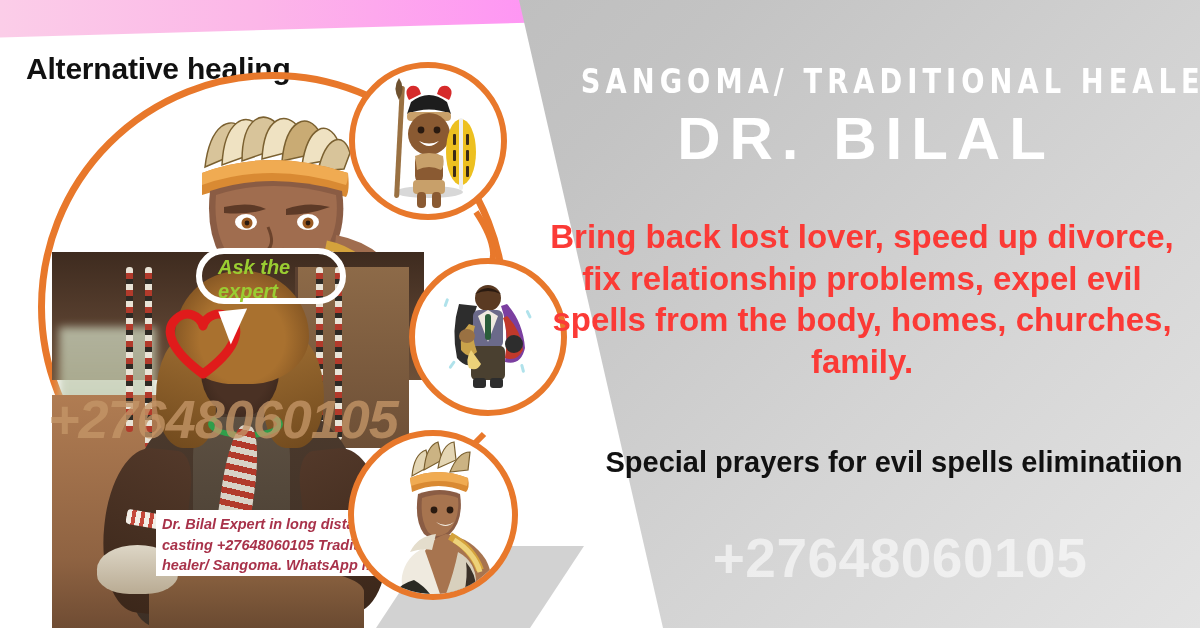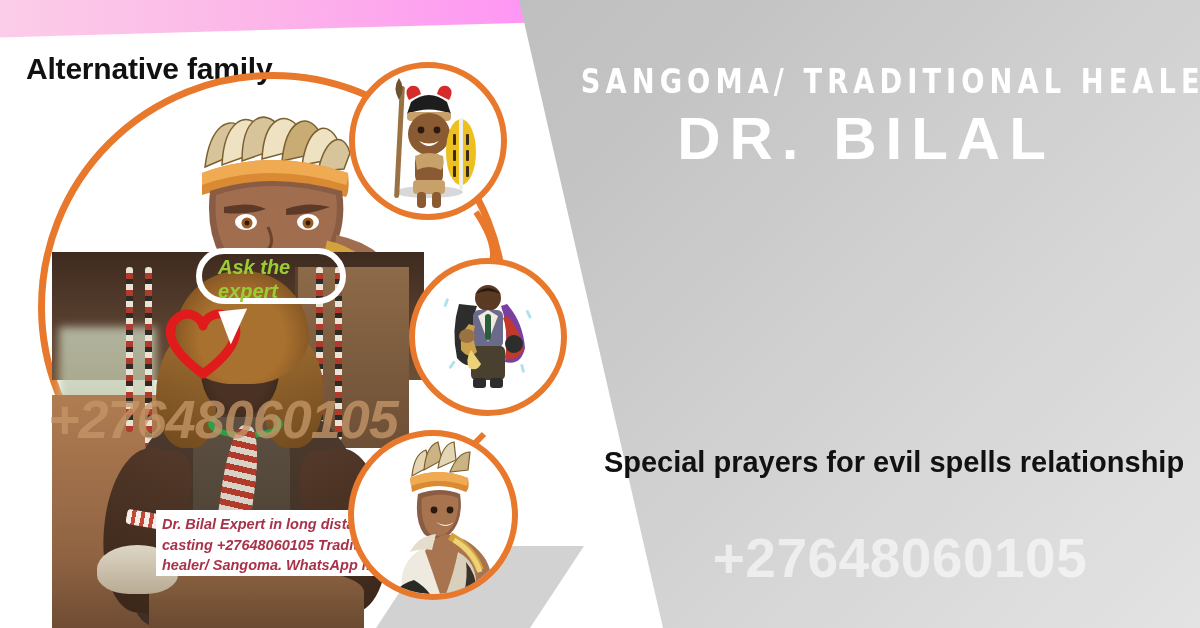--- a/index.html
+++ b/index.html
@@ -248,21 +248,21 @@
 
 <div class="stage">
 
   <div class="bg-white"></div>
 
   <div class="pink-bar"></div>
   <div class="orange-bar"></div>
   <div class="grey-panel"></div>
   <div class="grey-foot"></div>
 
-  <div class="alt-heading">Alternative family</div>
+  <div class="alt-heading">Alternative healing</div>
 
   <div class="arc-big"></div>
 
   <svg class="hero-illu" viewBox="0 0 250 200">
     <g>
       <path d="M55 72 C60 30 80 18 96 36 L102 52 Z" fill="#d8c49a" stroke="#7a6030" stroke-width="1.5"></path>
       <path d="M72 70 C74 26 96 14 112 34 L116 54 Z" fill="#efe2c2" stroke="#7a6030" stroke-width="1.5"></path>
       <path d="M92 66 C92 22 114 12 130 32 L132 52 Z" fill="#d8c49a" stroke="#7a6030" stroke-width="1.5"></path>
       <path d="M112 64 C114 22 136 14 150 34 L150 54 Z" fill="#efe2c2" stroke="#7a6030" stroke-width="1.5"></path>
       <path d="M132 66 C136 24 158 16 170 38 L168 58 Z" fill="#c9ab74" stroke="#7a6030" stroke-width="1.5"></path>
@@ -419,16 +419,17 @@
       <path d="M70 112 q-18 8 -22 28 q-2 14 8 18 l30 0 q-8 -24 -16 -46 Z" fill="#efeadf"></path>
       <path d="M104 116 q18 10 18 30 q0 10 -8 12 l-22 0 q8 -22 12 -42 Z" fill="#d8d0bd"></path>
       <path d="M112 126 q10 12 10 26 l-12 6 q4 -18 2 -32 Z" fill="#3a3128"></path>
       <path d="M60 144 q-14 4 -18 12 l34 2 q-6 -8 -16 -14 Z" fill="#2a2a24"></path>
       <path d="M82 98 q-18 2 -26 18 q12 -4 22 -2 Z" fill="#e4ddcc"></path>
     </svg>
   </div>
 
   <div class="kicker">SANGOMA/ TRADITIONAL HEALER</div>
   <div class="brand">DR. BILAL</div>
-  <div class="black-copy">Special prayers for  evil spells relationship</div>
+  <div class="red-copy">Bring back lost lover, speed up divorce, fix relationship problems, expel evil spells from the body, homes, churches, family.</div>
+  <div class="black-copy">Special prayers for  evil spells eliminatiion</div>
   <div class="phone-wm">+27648060105</div>
 
 </div>
 
 </body></html>

